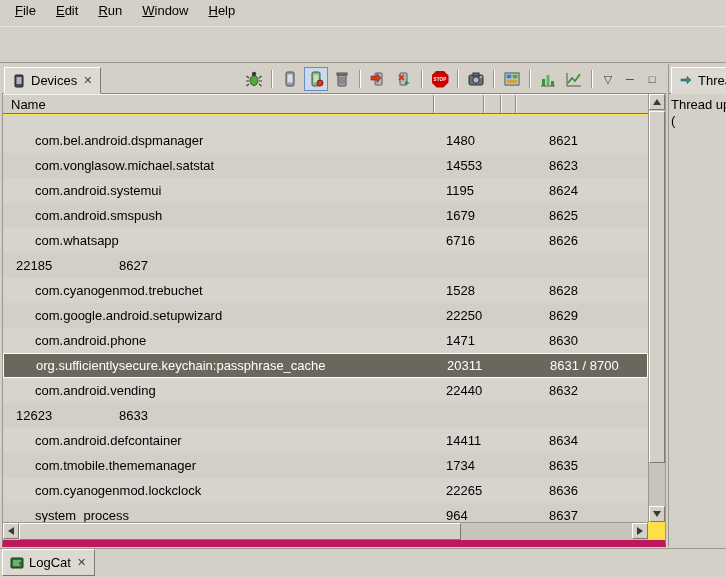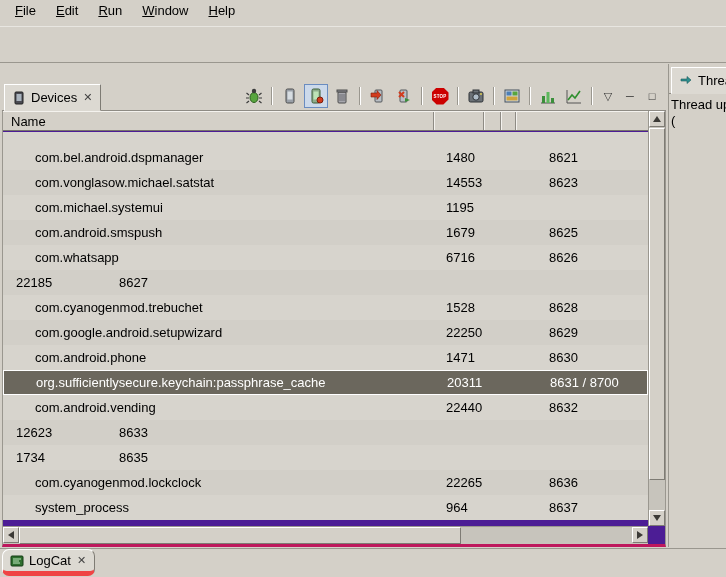--- a/index.html
+++ b/index.html
@@ -17,21 +17,21 @@
     padding-left:6px; background:#d4d0c8;
   }
   .menu-item {
     padding:3px 9px; cursor:default;
   }
   .menu-item::first-letter { text-decoration:underline; }
   .toolbar-blank { height:36px; border-top:1px solid #e8e6e1; }
 
   
   .main { position:absolute; top:62px; left:0; right:0; bottom:29px; border-top:1px solid #9a978f; }
-  .devices-view { position:absolute; left:2px; top:18px; width:664px; bottom:1px; }
+  .devices-view { position:absolute; left:2px; top:1px; width:664px; bottom:1px; }
   .threads-view { position:absolute; left:668px; top:1px; right:0; bottom:1px; border-left:1px solid #9a978f; }
 
   
   .tabbar {
     height:30px; position:relative; display:flex; align-items:flex-end;
     border-bottom:1px solid #8e8b84; background:#d4d0c8;
   }
   .tab {
     display:inline-flex; align-items:center; gap:5px;
     height:27px; padding:0 7px; margin-left:2px; margin-bottom:-1px;
@@ -55,21 +55,21 @@
   .glyph-btn { font-size:11px; color:#333; width:20px; height:20px; display:flex; align-items:center; justify-content:center; cursor:pointer; }
 
   .stop-octagon {
     width:17px; height:17px; background:#cc0000; color:#fff;
     clip-path:polygon(30% 0,70% 0,100% 30%,100% 70%,70% 100%,30% 100%,0 70%,0 30%);
     display:flex; align-items:center; justify-content:center;
     font-size:4.5px; font-weight:bold; letter-spacing:.2px;
   }
 
   
-  .view-body { position:absolute; left:0; right:0; top:30px; bottom:0; border-left:1px solid #9a978f; border-right:1px solid #9a978f; border-bottom:3px solid #be185d; background:#4c1d95; }
+  .view-body { position:absolute; left:0; right:0; top:30px; bottom:0; border-left:1px solid #9a978f; border-right:1px solid #9a978f; border-bottom:7px solid #be185d; background:#fde047; }
   .table-region { position:absolute; left:0; top:0; right:0; bottom:18px; overflow:hidden; }
   .grid { position:absolute; left:0; top:0; right:17px; bottom:0; }
   .thead {
     height:20px; display:flex; background:#d4d0c8;
     border-bottom:1px solid #76736c; border-top:1px solid #f4f2ee;
   }
   .th { height:100%; display:flex; align-items:center; overflow:hidden; white-space:nowrap; }
   .th + .th { border-left:1px solid #8e8b84; box-shadow:inset 1px 0 0 #f4f2ee; }
   .th-name { width:430px; padding-left:8px; }
   .th-pid  { width:50px; }
@@ -128,21 +128,21 @@
   
   .threads-body { position:absolute; left:0; right:0; top:30px; bottom:0; padding:3px 2px; overflow:hidden; }
   .threads-line { white-space:nowrap; line-height:16px; }
 
   
   .logcat-bar {
     position:absolute; left:0; right:0; bottom:0; height:29px;
     background:#d4d0c8; border-top:1px solid #9a978f;
     display:flex; align-items:flex-end;
   }
-  .logcat-bar .tab { border-bottom:5px solid #ef4444; margin-bottom:1px;border-radius:7px; }
+  .logcat-bar .tab { border-bottom:1px solid #ef4444; margin-bottom:1px; }
 
   svg { display:block; }
 </style>
 </head>
 <body>
 
 <div class="menubar">
   <span class="menu-item">File</span>
   <span class="menu-item">Edit</span>
   <span class="menu-item">Run</span>
@@ -285,24 +285,25 @@
 
   <div class="trow">
     <span class="cell c-name">com.vonglasow.michael.satstat</span>
     <span class="cell c-pid">14553</span>
     <span class="cell c-s1"></span>
     <span class="cell c-s2"></span>
     <span class="cell c-port">8623</span>
   </div>
 
   <div class="trow">
-    <span class="cell c-name">com.michael.systemui</span>
+    <span class="cell c-name">com.android.systemui</span>
     <span class="cell c-pid">1195</span>
     <span class="cell c-s1"></span>
     <span class="cell c-s2"></span>
+    <span class="cell c-port">8624</span>
   </div>
 
   <div class="trow">
     <span class="cell c-name">com.android.smspush</span>
     <span class="cell c-pid">1679</span>
     <span class="cell c-s1"></span>
     <span class="cell c-s2"></span>
     <span class="cell c-port">8625</span>
   </div>
 
@@ -361,22 +362,30 @@
     <span class="cell c-port">8632</span>
   </div>
 
   <div class="trow">
     <span class="cell c-pid">12623</span>
     <span class="cell c-s1"></span>
     <span class="cell c-s2"></span>
     <span class="cell c-port">8633</span>
   </div>
 
-
-  <div class="trow">
+  <div class="trow">
+    <span class="cell c-name">com.android.defcontainer</span>
+    <span class="cell c-pid">14411</span>
+    <span class="cell c-s1"></span>
+    <span class="cell c-s2"></span>
+    <span class="cell c-port">8634</span>
+  </div>
+
+  <div class="trow">
+    <span class="cell c-name">com.tmobile.thememanager</span>
     <span class="cell c-pid">1734</span>
     <span class="cell c-s1"></span>
     <span class="cell c-s2"></span>
     <span class="cell c-port">8635</span>
   </div>
 
   <div class="trow">
     <span class="cell c-name">com.cyanogenmod.lockclock</span>
     <span class="cell c-pid">22265</span>
     <span class="cell c-s1"></span>

